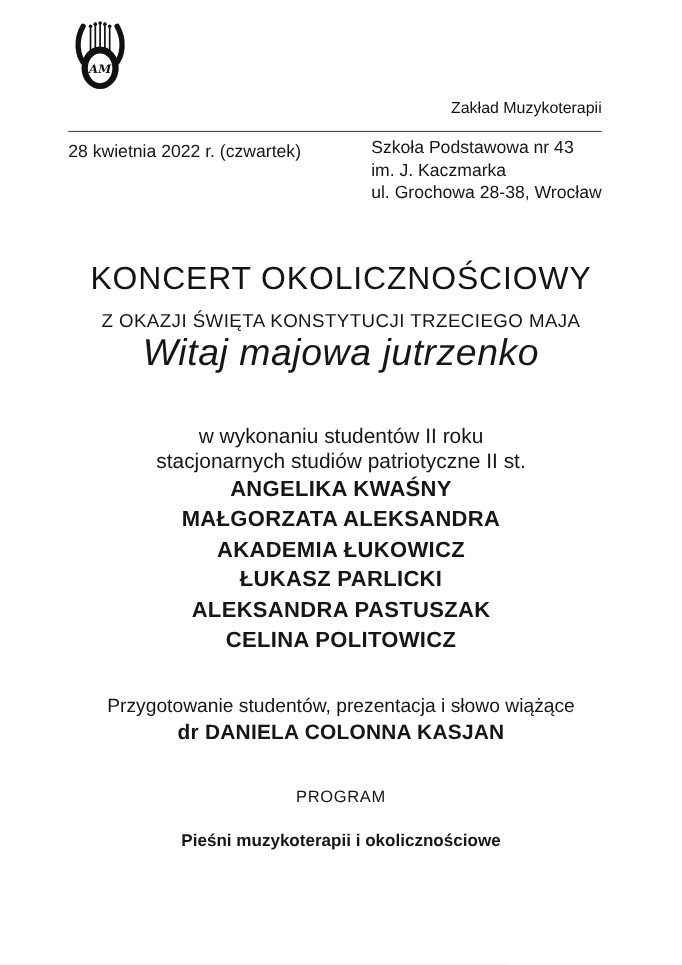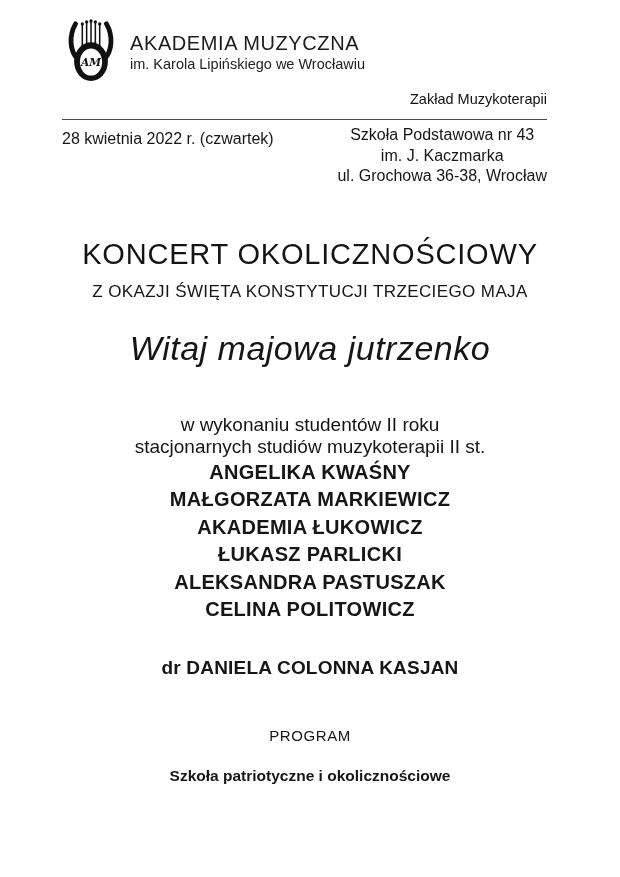--- a/index.html
+++ b/index.html
@@ -41,39 +41,38 @@
     border-top: 1.4px solid #4a4a4a;
     margin-top: 12px;
   }
   .meta-row {
     display: flex;
     justify-content: space-between;
     margin-top: 5px;
     font-size: 16px;
   }
   .meta-left div { line-height: 27px; }
-  .meta-right { text-align: center; }
+  .meta-right { text-align: left; }
   .meta-right div { line-height: 20.5px; }
   
   .content { text-align: center; padding: 0 17px; }
   .concert-title {
     margin-top: 51px;
     font-size: 29px;
     font-weight: 400;
     letter-spacing: 0.8px;
     color: #141414;
   }
   .concert-subtitle {
     margin-top: 11px;
     font-size: 17px;
     font-weight: 400;
     letter-spacing: 0.4px;
   }
   .theme-title {
-    margin-top: 27px;
     font-size: 34px;
     font-style: italic;
     font-weight: 400;
     letter-spacing: 0.5px;
   }
   .performers-intro { margin-top: 46px; font-size: 19px; }
   .performers-intro div { line-height: 22.5px; }
   .performers-list { list-style: none; }
   .performers-list li {
     font-size: 20px;
@@ -83,21 +82,21 @@
   }
   .credits { margin-top: 33px; }
   .credits-label { font-size: 17.5px; line-height: 22px; }
   .credits-name {
     font-size: 19px;
     font-weight: 700;
     margin-top: 4px;
     letter-spacing: 0.2px;
   }
   .program-heading {
-    margin-top: 48px;
+    margin-top: 38px;
     font-size: 15px;
     letter-spacing: 0.6px;
     font-weight: 400;
   }
   .program-desc {
     margin-top: 23px;
     font-size: 15.5px;
     font-weight: 700;
   }
   .logo-monogram {
@@ -130,63 +129,60 @@
           <circle cx="39" cy="6" r="1.7"></circle>
         </g>
 
         <path d="M16,42 C8,34 7,18 14,6" fill="none" stroke="#111" stroke-width="5" stroke-linecap="round"></path>
         <path d="M44,42 C52,34 53,18 46,6" fill="none" stroke="#111" stroke-width="5" stroke-linecap="round"></path>
 
         <ellipse cx="30" cy="45" rx="17.5" ry="20" fill="#111"></ellipse>
         <ellipse cx="30" cy="45.5" rx="11.5" ry="14" fill="#ffffff"></ellipse>
         <text class="logo-monogram" x="30" y="50" text-anchor="middle" font-size="11" fill="#111">AM</text>
       </svg>
-      <div class="brand-text">
-        <div class="academy-name">AKADEMIA MUZYCZNA</div>
-        <div class="academy-sub">im. Karola Lipińskiego we Wrocławiu</div>
-      </div>
     </div>
 
     <div class="dept-line">Zakład Muzykoterapii</div>
 
     <hr class="rule">
 
     <div class="meta-row">
       <div class="meta-left">
         <div>28 kwietnia 2022 r. (czwartek)</div>
       </div>
       <div class="meta-right">
         <div>Szkoła Podstawowa nr 43</div>
         <div>im. J. Kaczmarka</div>
-        <div>ul. Grochowa 36-38, Wrocław</div>
+        <div>ul. Grochowa 28-38, Wrocław</div>
       </div>
     </div>
   </div>
 
   <div class="content">
     <h1 class="concert-title">KONCERT OKOLICZNOŚCIOWY</h1>
     <div class="concert-subtitle">Z OKAZJI ŚWIĘTA KONSTYTUCJI TRZECIEGO MAJA</div>
 
     <div class="theme-title">Witaj majowa jutrzenko</div>
 
     <div class="performers-intro">
       <div>w wykonaniu studentów II roku</div>
-      <div>stacjonarnych studiów muzykoterapii II st.</div>
+      <div>stacjonarnych studiów patriotyczne II st.</div>
     </div>
 
     <ul class="performers-list">
       <li>ANGELIKA KWAŚNY</li>
-      <li>MAŁGORZATA MARKIEWICZ</li>
+      <li>MAŁGORZATA ALEKSANDRA</li>
       <li>AKADEMIA ŁUKOWICZ</li>
       <li>ŁUKASZ PARLICKI</li>
       <li>ALEKSANDRA PASTUSZAK</li>
       <li>CELINA POLITOWICZ</li>
     </ul>
 
     <div class="credits">
+      <div class="credits-label">Przygotowanie studentów, prezentacja i słowo wiążące</div>
       <div class="credits-name">dr DANIELA COLONNA KASJAN</div>
     </div>
 
     <div class="program-heading">PROGRAM</div>
-    <div class="program-desc">Szkoła patriotyczne i okolicznościowe</div>
+    <div class="program-desc">Pieśni muzykoterapii i okolicznościowe</div>
   </div>
 
 </div>
 
 </body></html>

